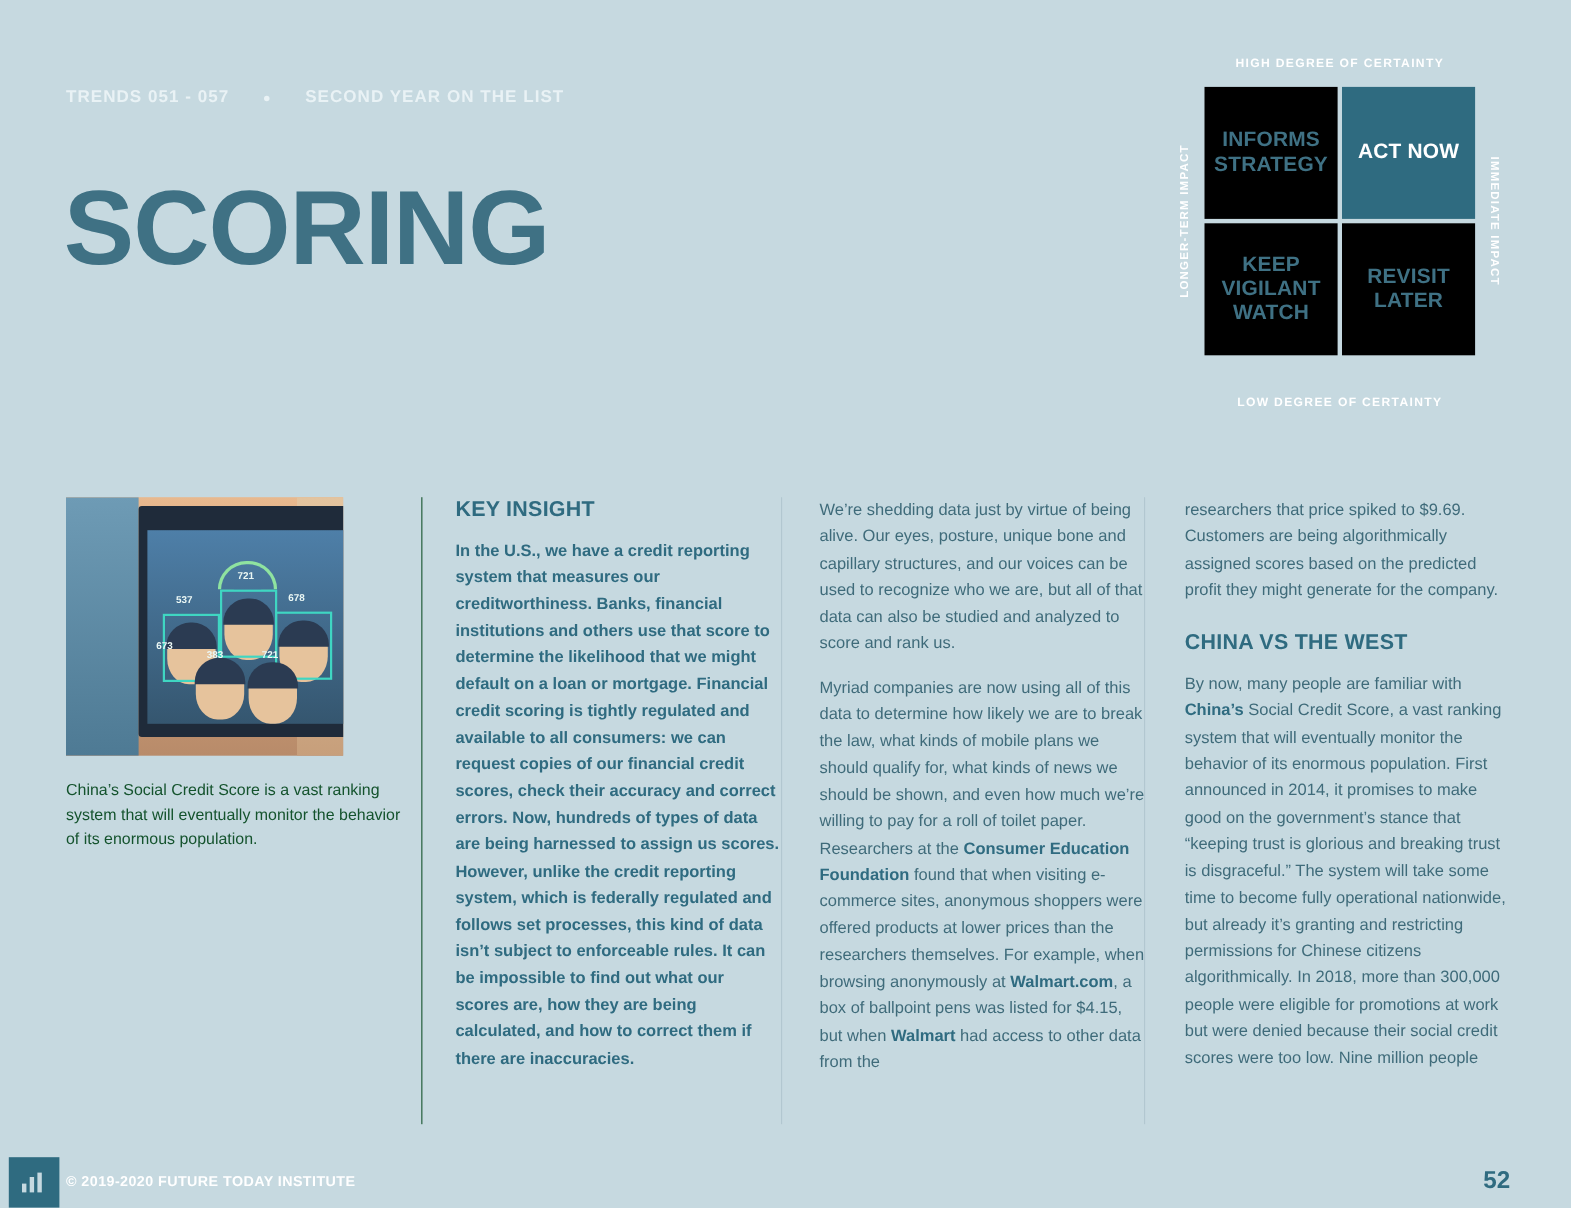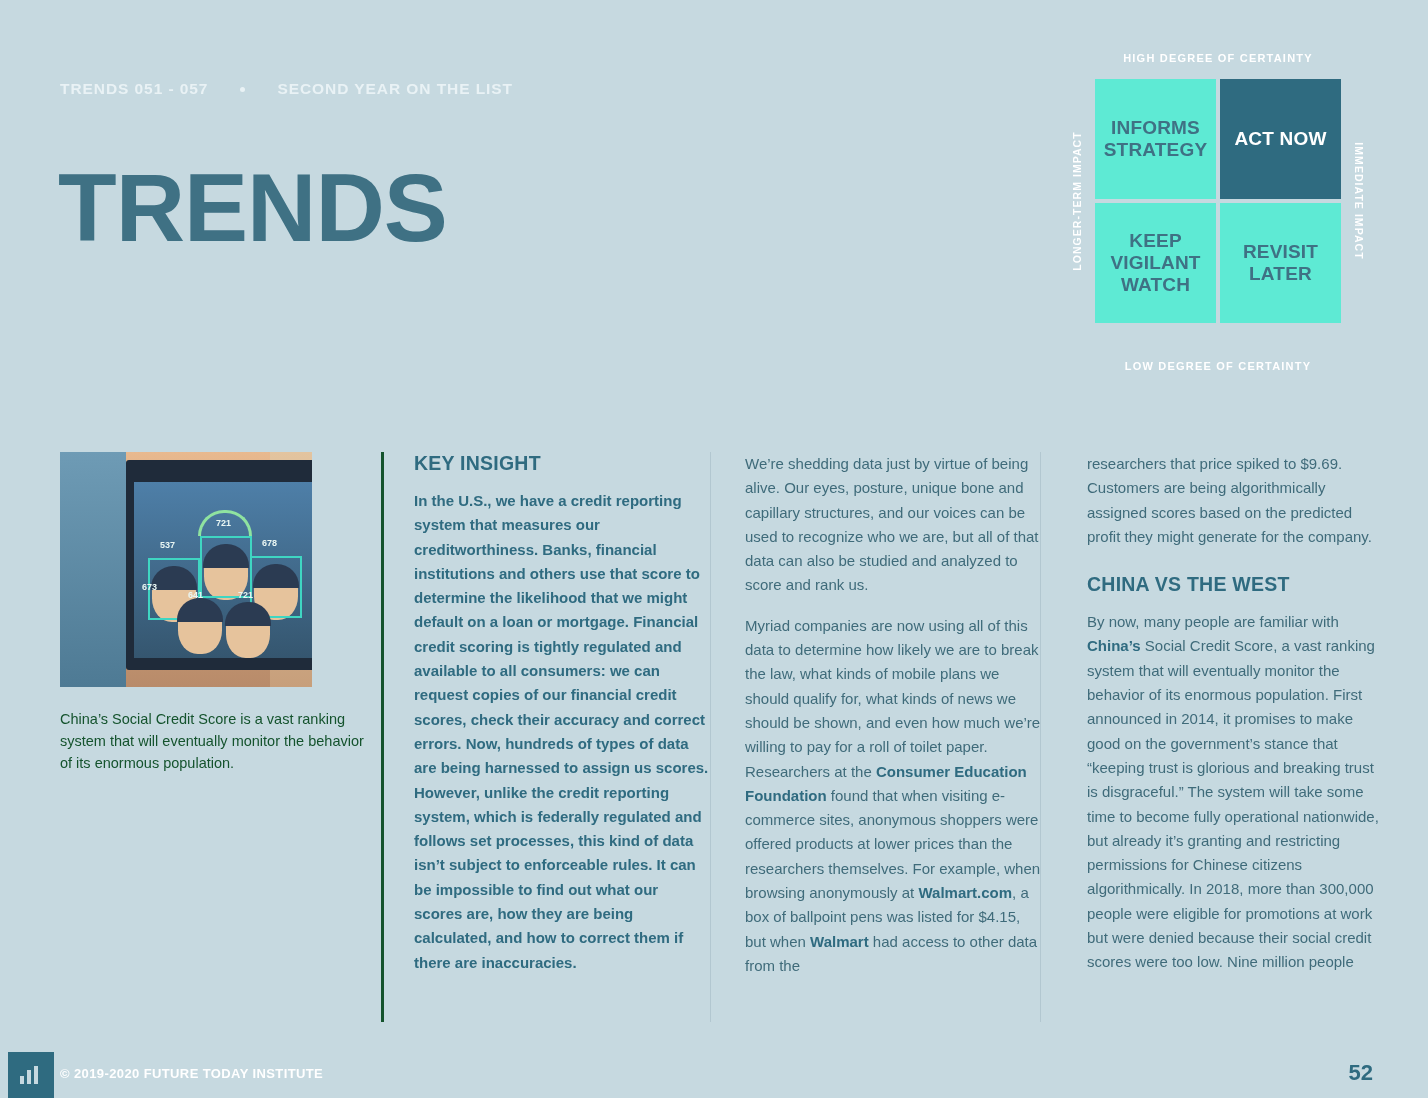--- a/index.html
+++ b/index.html
@@ -44,44 +44,44 @@
   .matrix-grid {
     position: absolute; left: 33px; top: 27px;
     width: 246px; height: 244px;
     display: grid; grid-template-columns: 1fr 1fr; grid-template-rows: 1fr 1fr;
     gap: 4px;
   }
   .cell {
     display: flex; align-items: center; justify-content: center;
     text-align: center; font-size: 19px; font-weight: bold;
     line-height: 1.15; letter-spacing: 0.01em;
-    background: #5eead4; color: #3f7184;
+    background: #000000; color: #3f7184;
   }
   .cell.active { background: #2f6b80; color: #ffffff; }
   .axis-left, .axis-right {
     position: absolute; top: 27px; height: 244px; width: 22px;
     font-size: 10.5px; font-weight: bold; letter-spacing: 0.1em;
     color: #ffffff; display: flex; align-items: center; justify-content: center;
   }
   .axis-left { left: 4px; }
   .axis-right { right: 4px; }
   .axis-left span { transform: rotate(-90deg); white-space: nowrap; }
   .axis-right span { transform: rotate(90deg); white-space: nowrap; }
 
   
   .cols {
     position: absolute; left: 60px; top: 452px;
     width: 1310px; height: 570px;
     display: flex;
   }
   .col { position: relative; }
   .col-1 { width: 330px; }
-  .col-2 { width: 330px; padding-left: 30px; border-left: 3px solid #14532d; }
+  .col-2 { width: 330px; padding-left: 30px; border-left: 1px solid #14532d; }
   .col-3 { width: 330px; padding-left: 34px; border-left: 1px solid #b2c7d0; }
-  .col-4 { width: 330px; padding-left: 46px; border-left: 1px solid #b2c7d0; }
+  .col-4 { width: 330px; padding-left: 36px; border-left: 1px solid #b2c7d0; }
 
   .photo {
     width: 252px; height: 235px;
     background: linear-gradient(180deg,#e8b98f 0%, #d9a87d 30%, #b88b6a 100%);
     position: relative; overflow: hidden;
   }
   .photo .tablet {
     position: absolute; left: 66px; top: 8px; width: 200px; height: 210px;
     background: #1f2b3a; border-radius: 3px;
   }
@@ -156,21 +156,21 @@
 </head>
 <body>
 
 <div class="page">
 
   <div class="kicker">
     <span>TRENDS 051 - 057</span>
     <span class="dot"></span>
     <span>SECOND YEAR ON THE LIST</span>
   </div>
-  <h1 class="title">TRENDS</h1>
+  <h1 class="title">SCORING</h1>
 
   <div class="matrix-wrap">
     <div class="matrix-top">HIGH DEGREE OF CERTAINTY</div>
     <div class="axis-left">
       <span>LONGER-TERM IMPACT</span>
     </div>
     <div class="axis-right">
       <span>IMMEDIATE IMPACT</span>
     </div>
     <div class="matrix-grid">
@@ -205,21 +205,21 @@
             <div class="hair" style="left:119px; top:82px;"></div>
             <div class="box" style="left:116px; top:74px; width:52px; height:62px;"></div>
             <div class="score" style="left:128px; top:56px;">678</div>
 
             <div class="head" style="left:44px; top:120px;"></div>
             <div class="hair" style="left:43px; top:116px;"></div>
             <div class="score" style="left:8px; top:100px;">673</div>
 
             <div class="head" style="left:92px; top:124px;"></div>
             <div class="hair" style="left:91px; top:120px;"></div>
-            <div class="score" style="left:54px; top:108px;">641</div>
+            <div class="score" style="left:54px; top:108px;">383</div>
             <div class="score" style="left:104px; top:108px;">721</div>
           </div>
         </div>
       </div>
       <div class="caption">China’s Social Credit Score is a vast ranking system that will eventually monitor the behavior of its enormous population.</div>
     </div>
 
     <div class="col col-2">
       <h2 class="sec">KEY INSIGHT</h2>
       <p class="body bold">In the U.S., we have a credit reporting system that measures our creditworthiness. Banks, financial institutions and others use that score to determine the likelihood that we might default on a loan or mortgage. Financial credit scoring is tightly regulated and available to all consumers: we can request copies of our financial credit scores, check their accuracy and correct errors. Now, hundreds of types of data are being harnessed to assign us scores. However, unlike the credit reporting system, which is federally regulated and follows set processes, this kind of data isn’t subject to enforceable rules. It can be impossible to find out what our scores are, how they are being calculated, and how to correct them if there are inaccuracies.</p>

